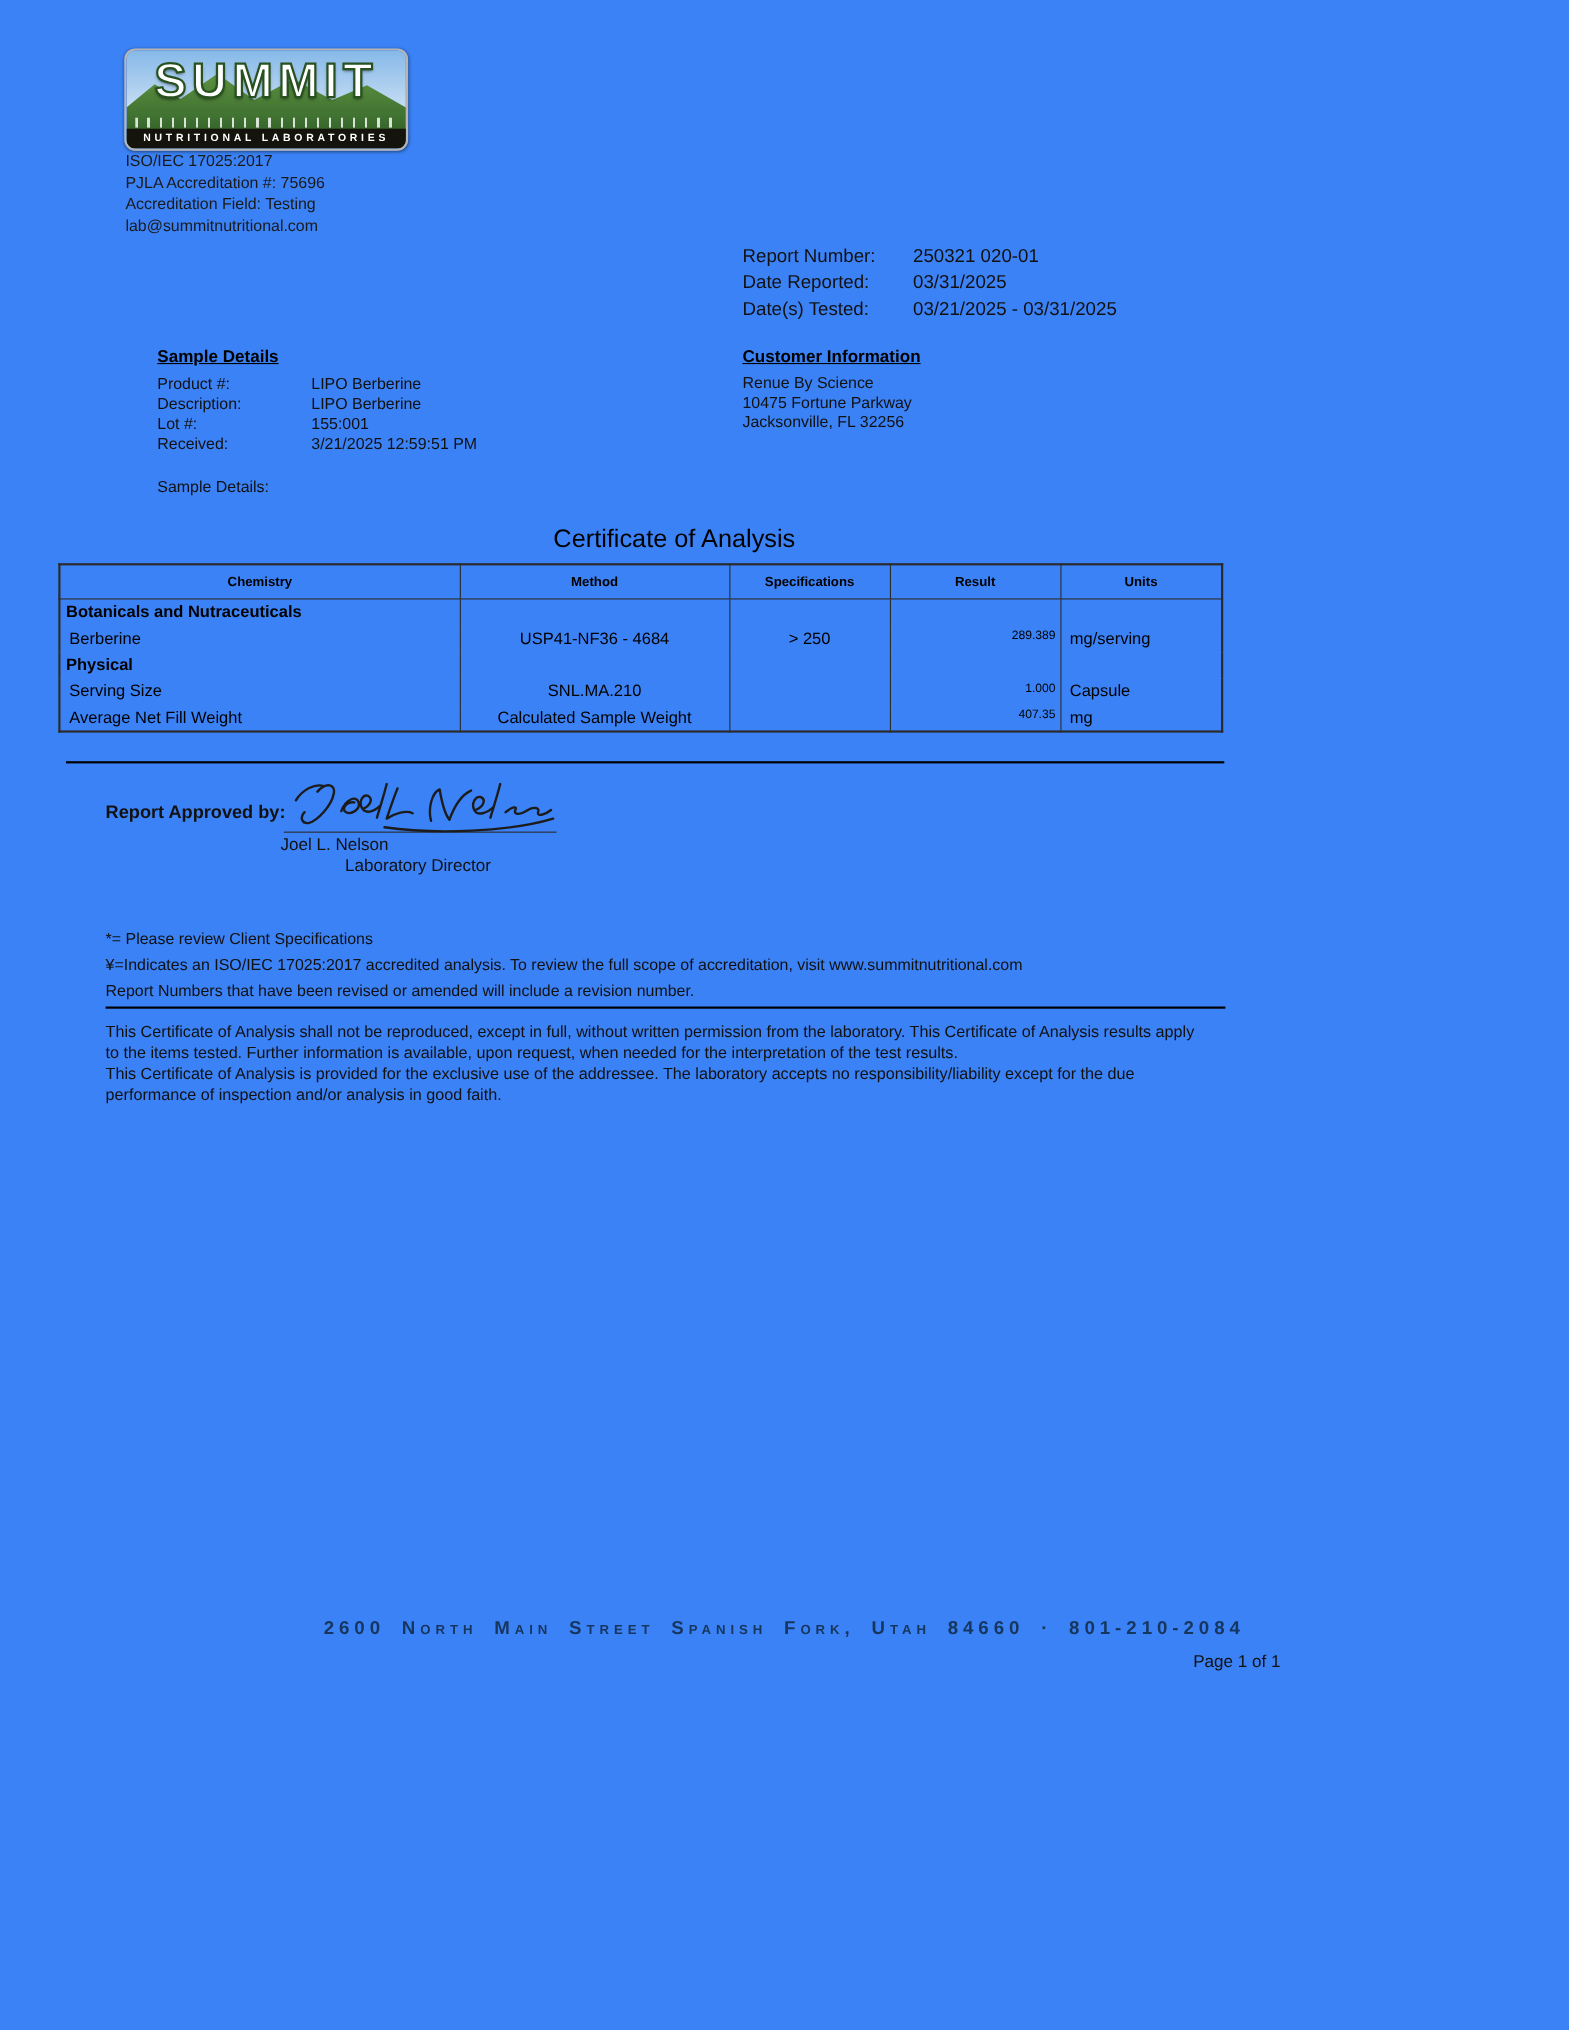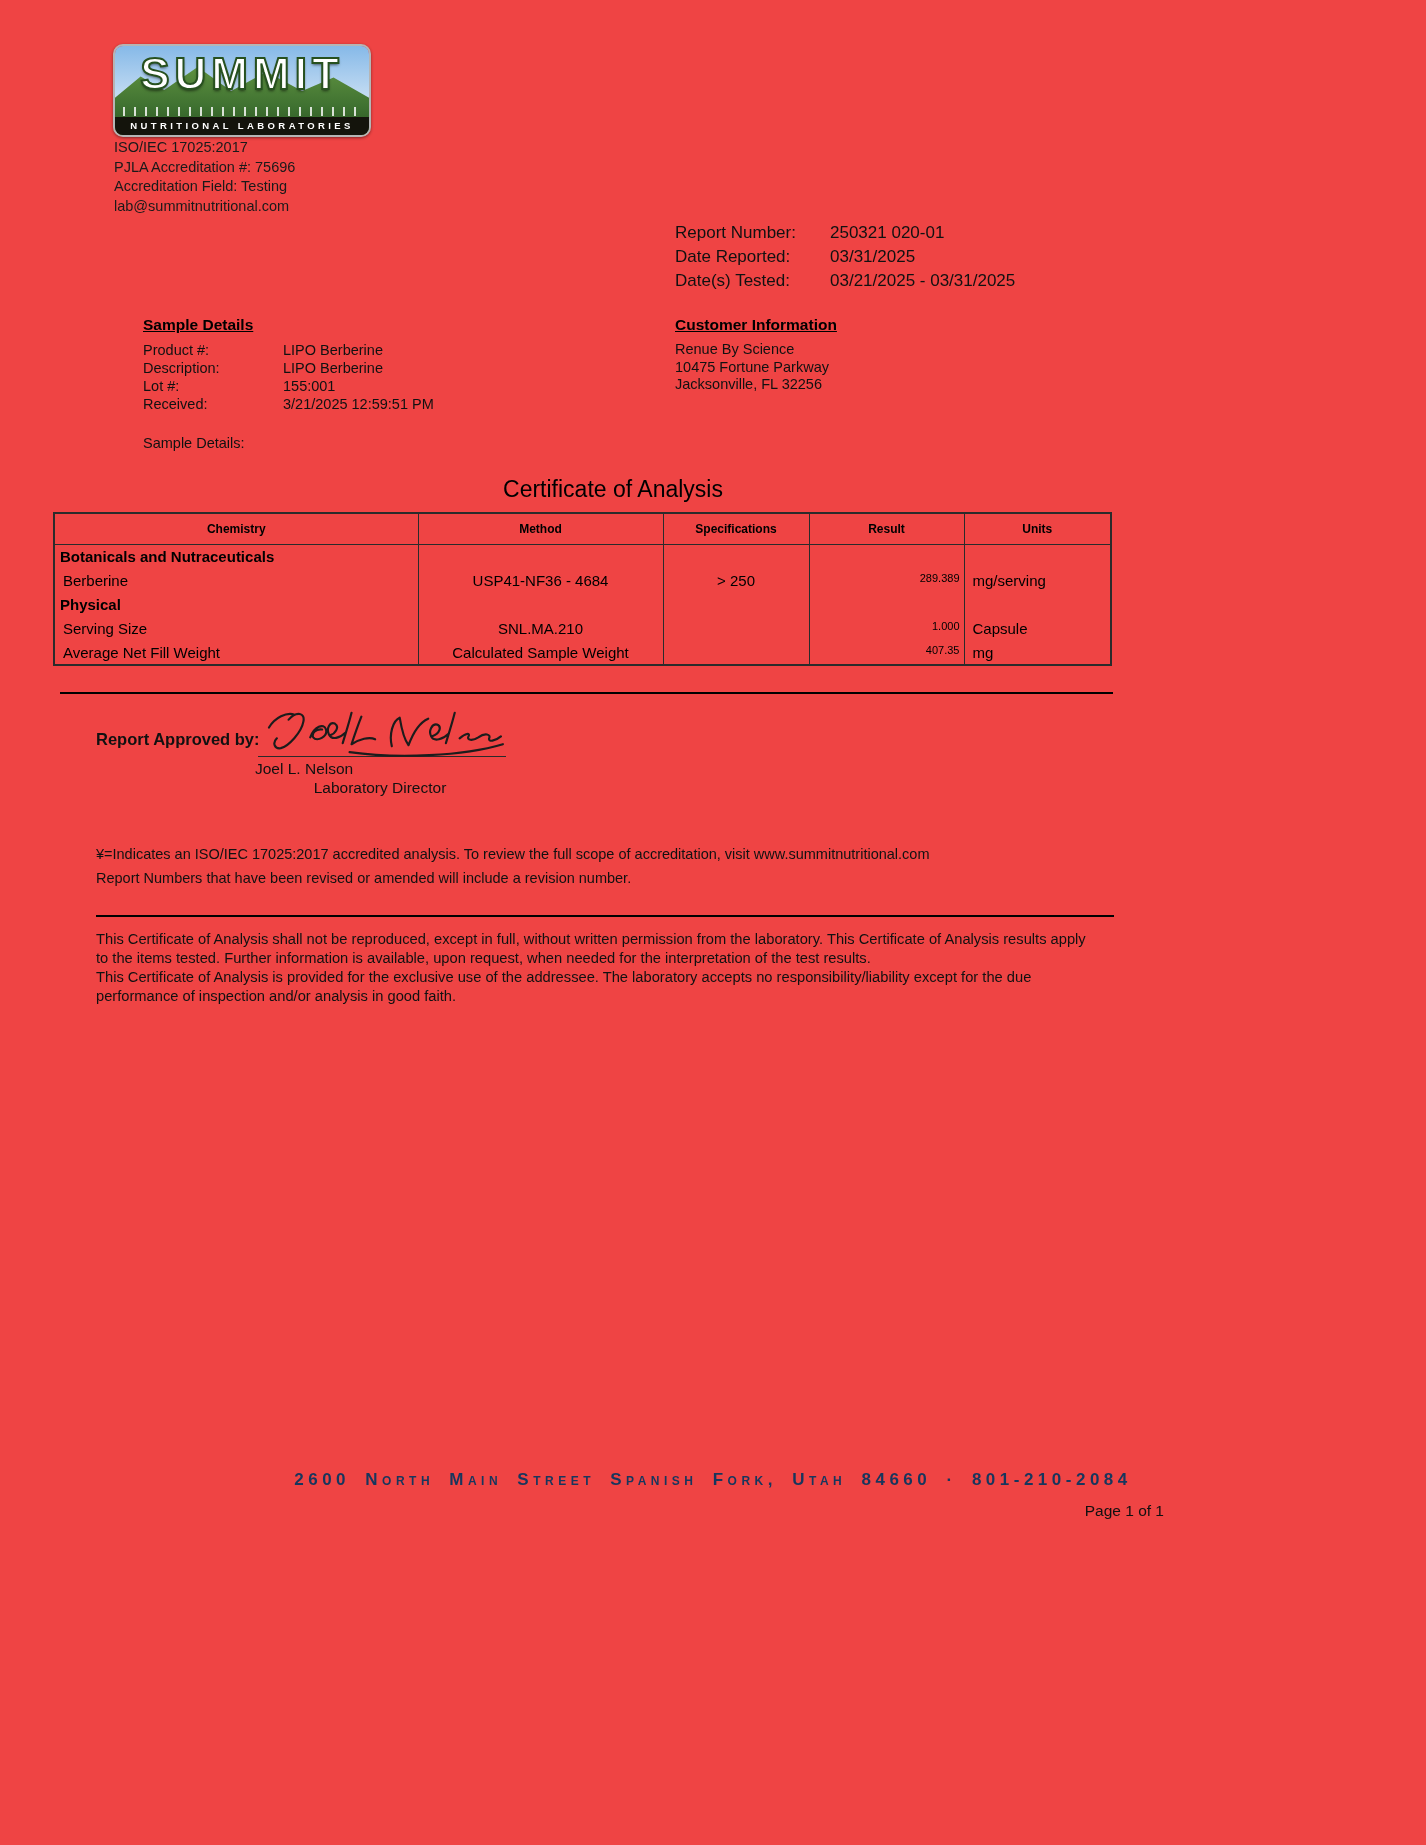--- a/index.html
+++ b/index.html
@@ -1,21 +1,21 @@
 <!DOCTYPE html>
 <html><head>
 <meta charset="utf-8">
 <style>
   * { margin: 0; padding: 0; box-sizing: border-box; }
   html, body { background: #ffffff; }
   .page {
     position: relative;
     width: 1426px;
     height: 1845px;
-    background: #ef4444;
+    background: #3b82f6;
     font-family: "Liberation Sans", sans-serif;
     color: #111;
     overflow: hidden;
   }
 
   
   .logo {
     position: absolute; left: 113px; top: 44px;
     width: 258px; height: 93px;
     border-radius: 10px; overflow: hidden;
@@ -279,20 +279,21 @@
                M176,37 C184,34 186,27 181,25 C176,24 172,31 175,37 C178,43 187,40 193,34
                M199,13 C196,25 192,37 190,44
                M204,39 C210,34 215,33 213,37 C211,41 217,42 223,38 C230,33 236,35 234,39 C233,43 240,42 246,37
                M92,53 C140,60 208,57 248,45" stroke="#1c1c1c" stroke-width="2.2" fill="none" stroke-linecap="round" stroke-linejoin="round"></path>
     </svg>
   </div>
   <div class="signer-name">Joel L. Nelson</div>
   <div class="signer-title">Laboratory Director</div>
 
   <div class="footnotes">
+    <div class="fn">*= Please review Client Specifications</div>
     <div class="fn">¥=Indicates an ISO/IEC 17025:2017 accredited analysis. To review the full scope of accreditation, visit www.summitnutritional.com</div>
     <div class="fn">Report Numbers that have been revised or amended will include a revision number.</div>
   </div>
 
   <div class="rule-2"></div>
 
   <div class="disclaimer">
     <div>This Certificate of Analysis shall not be reproduced, except in full, without written permission from the laboratory. This Certificate of Analysis results apply to the items tested. Further information is available, upon request, when needed for the interpretation of the test results.</div>
     <div>This Certificate of Analysis is provided for the exclusive use of the addressee. The laboratory accepts no responsibility/liability except for the due performance of inspection and/or analysis in good faith.</div>
   </div>

